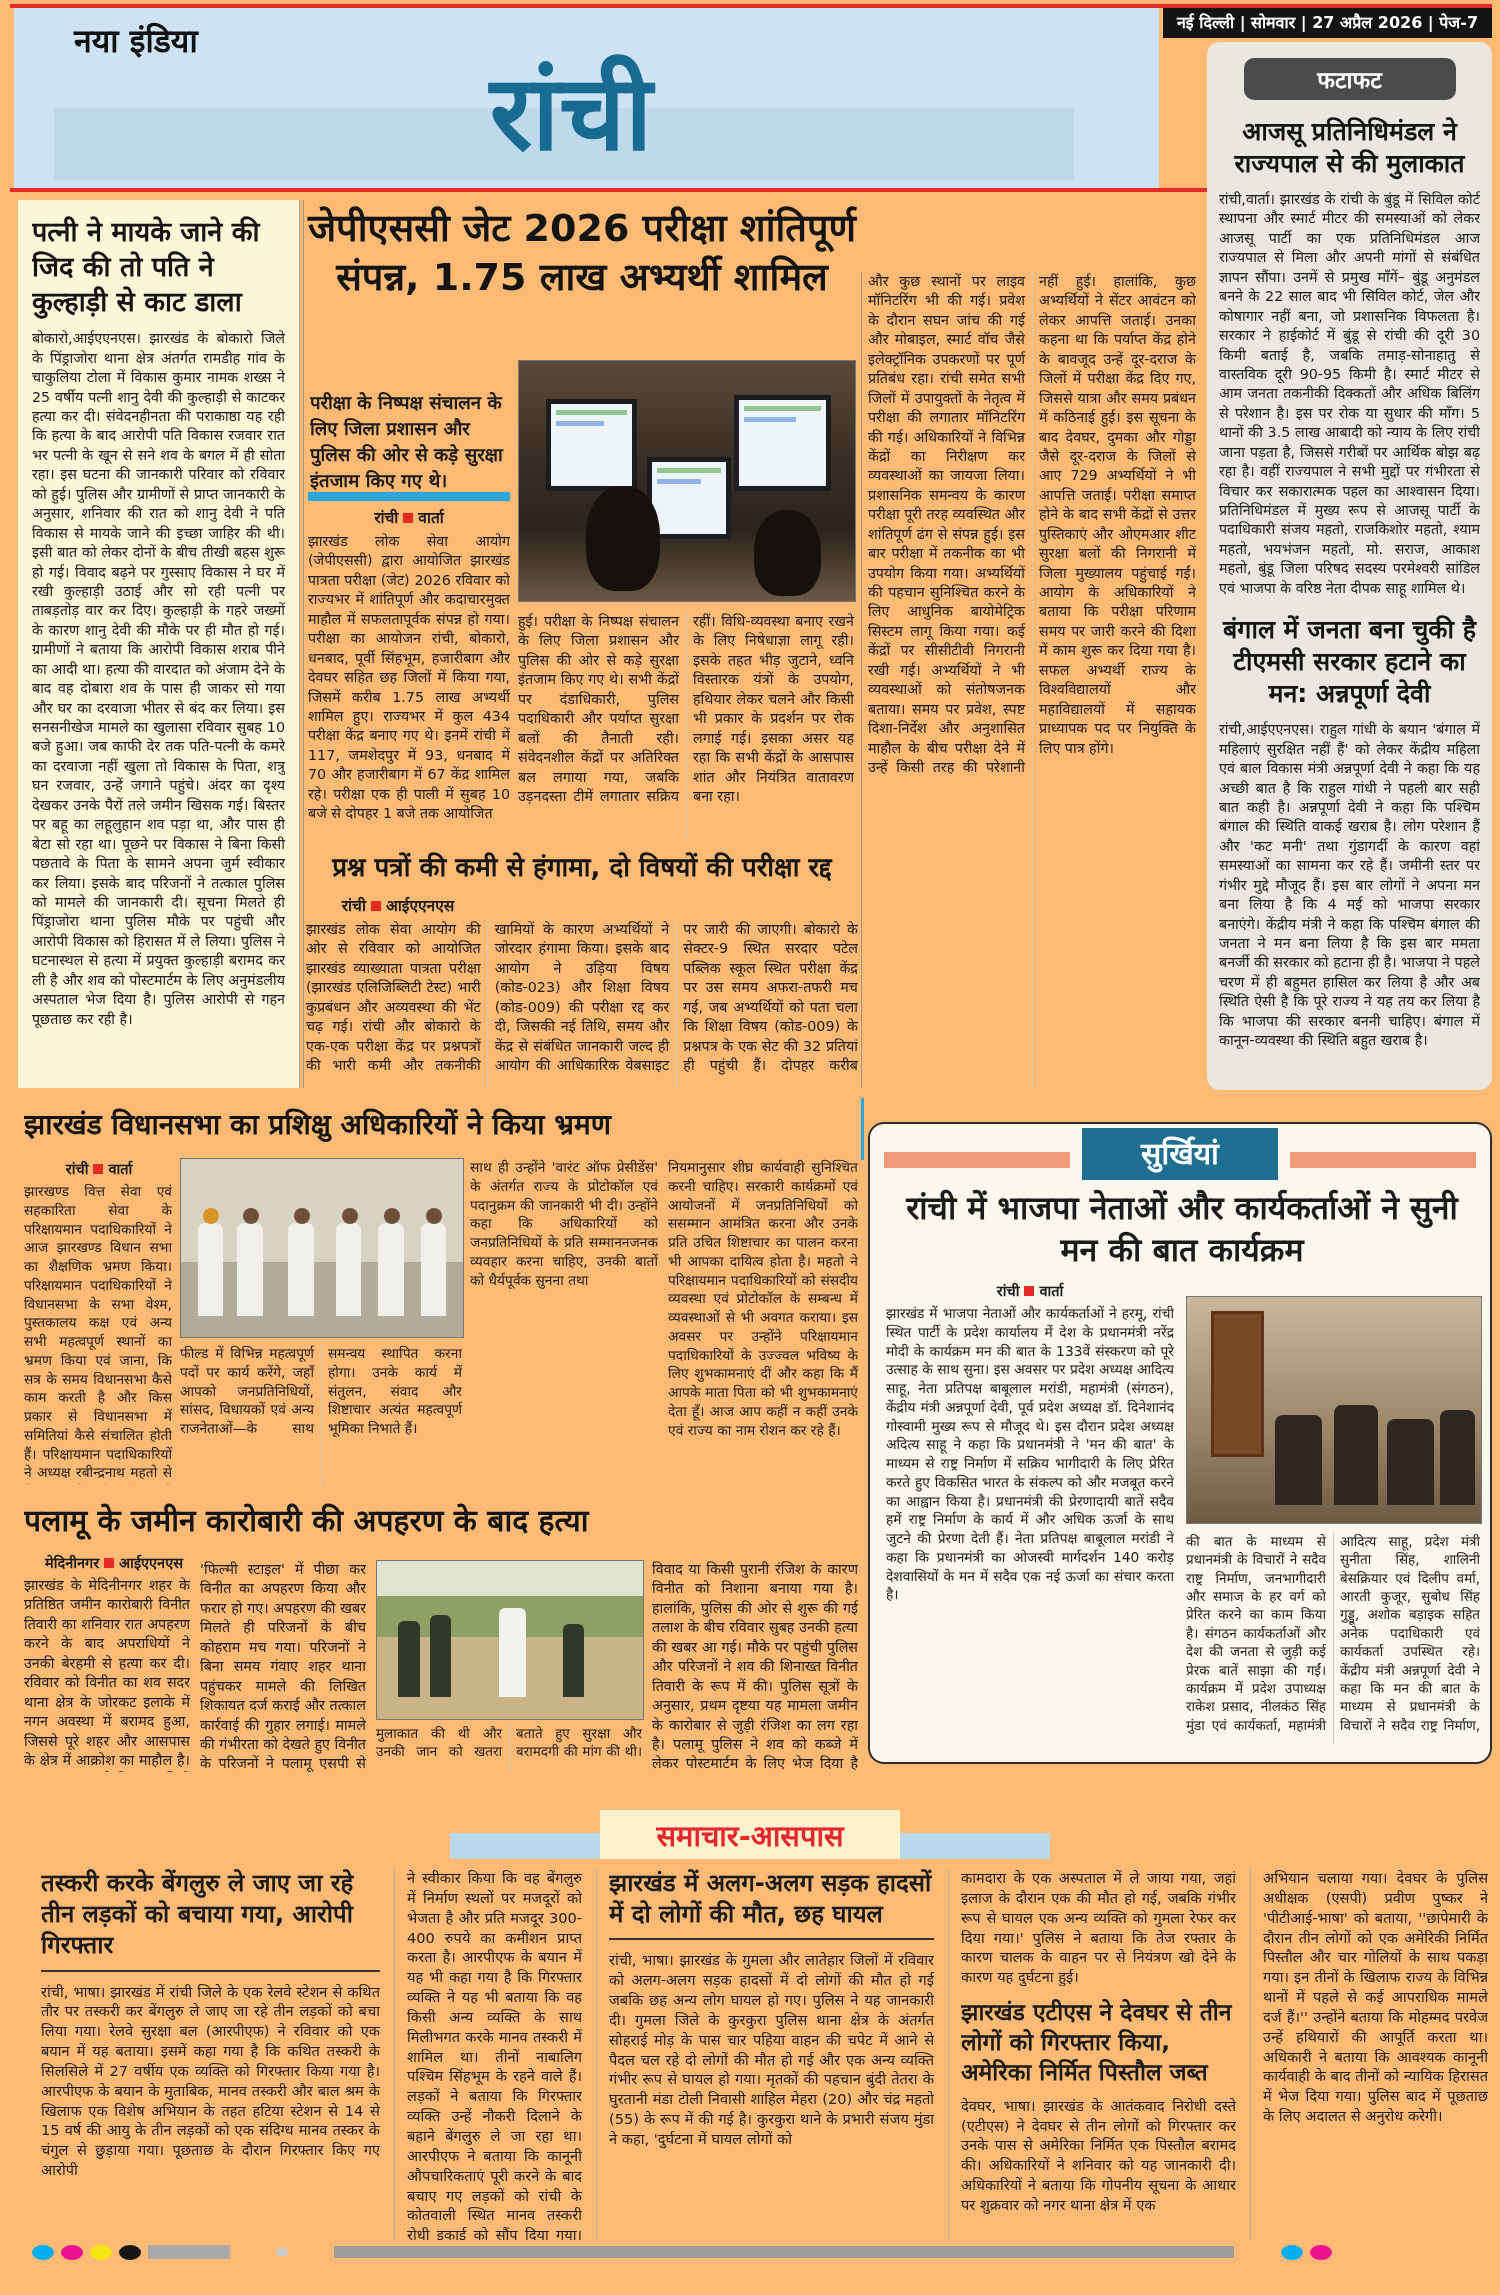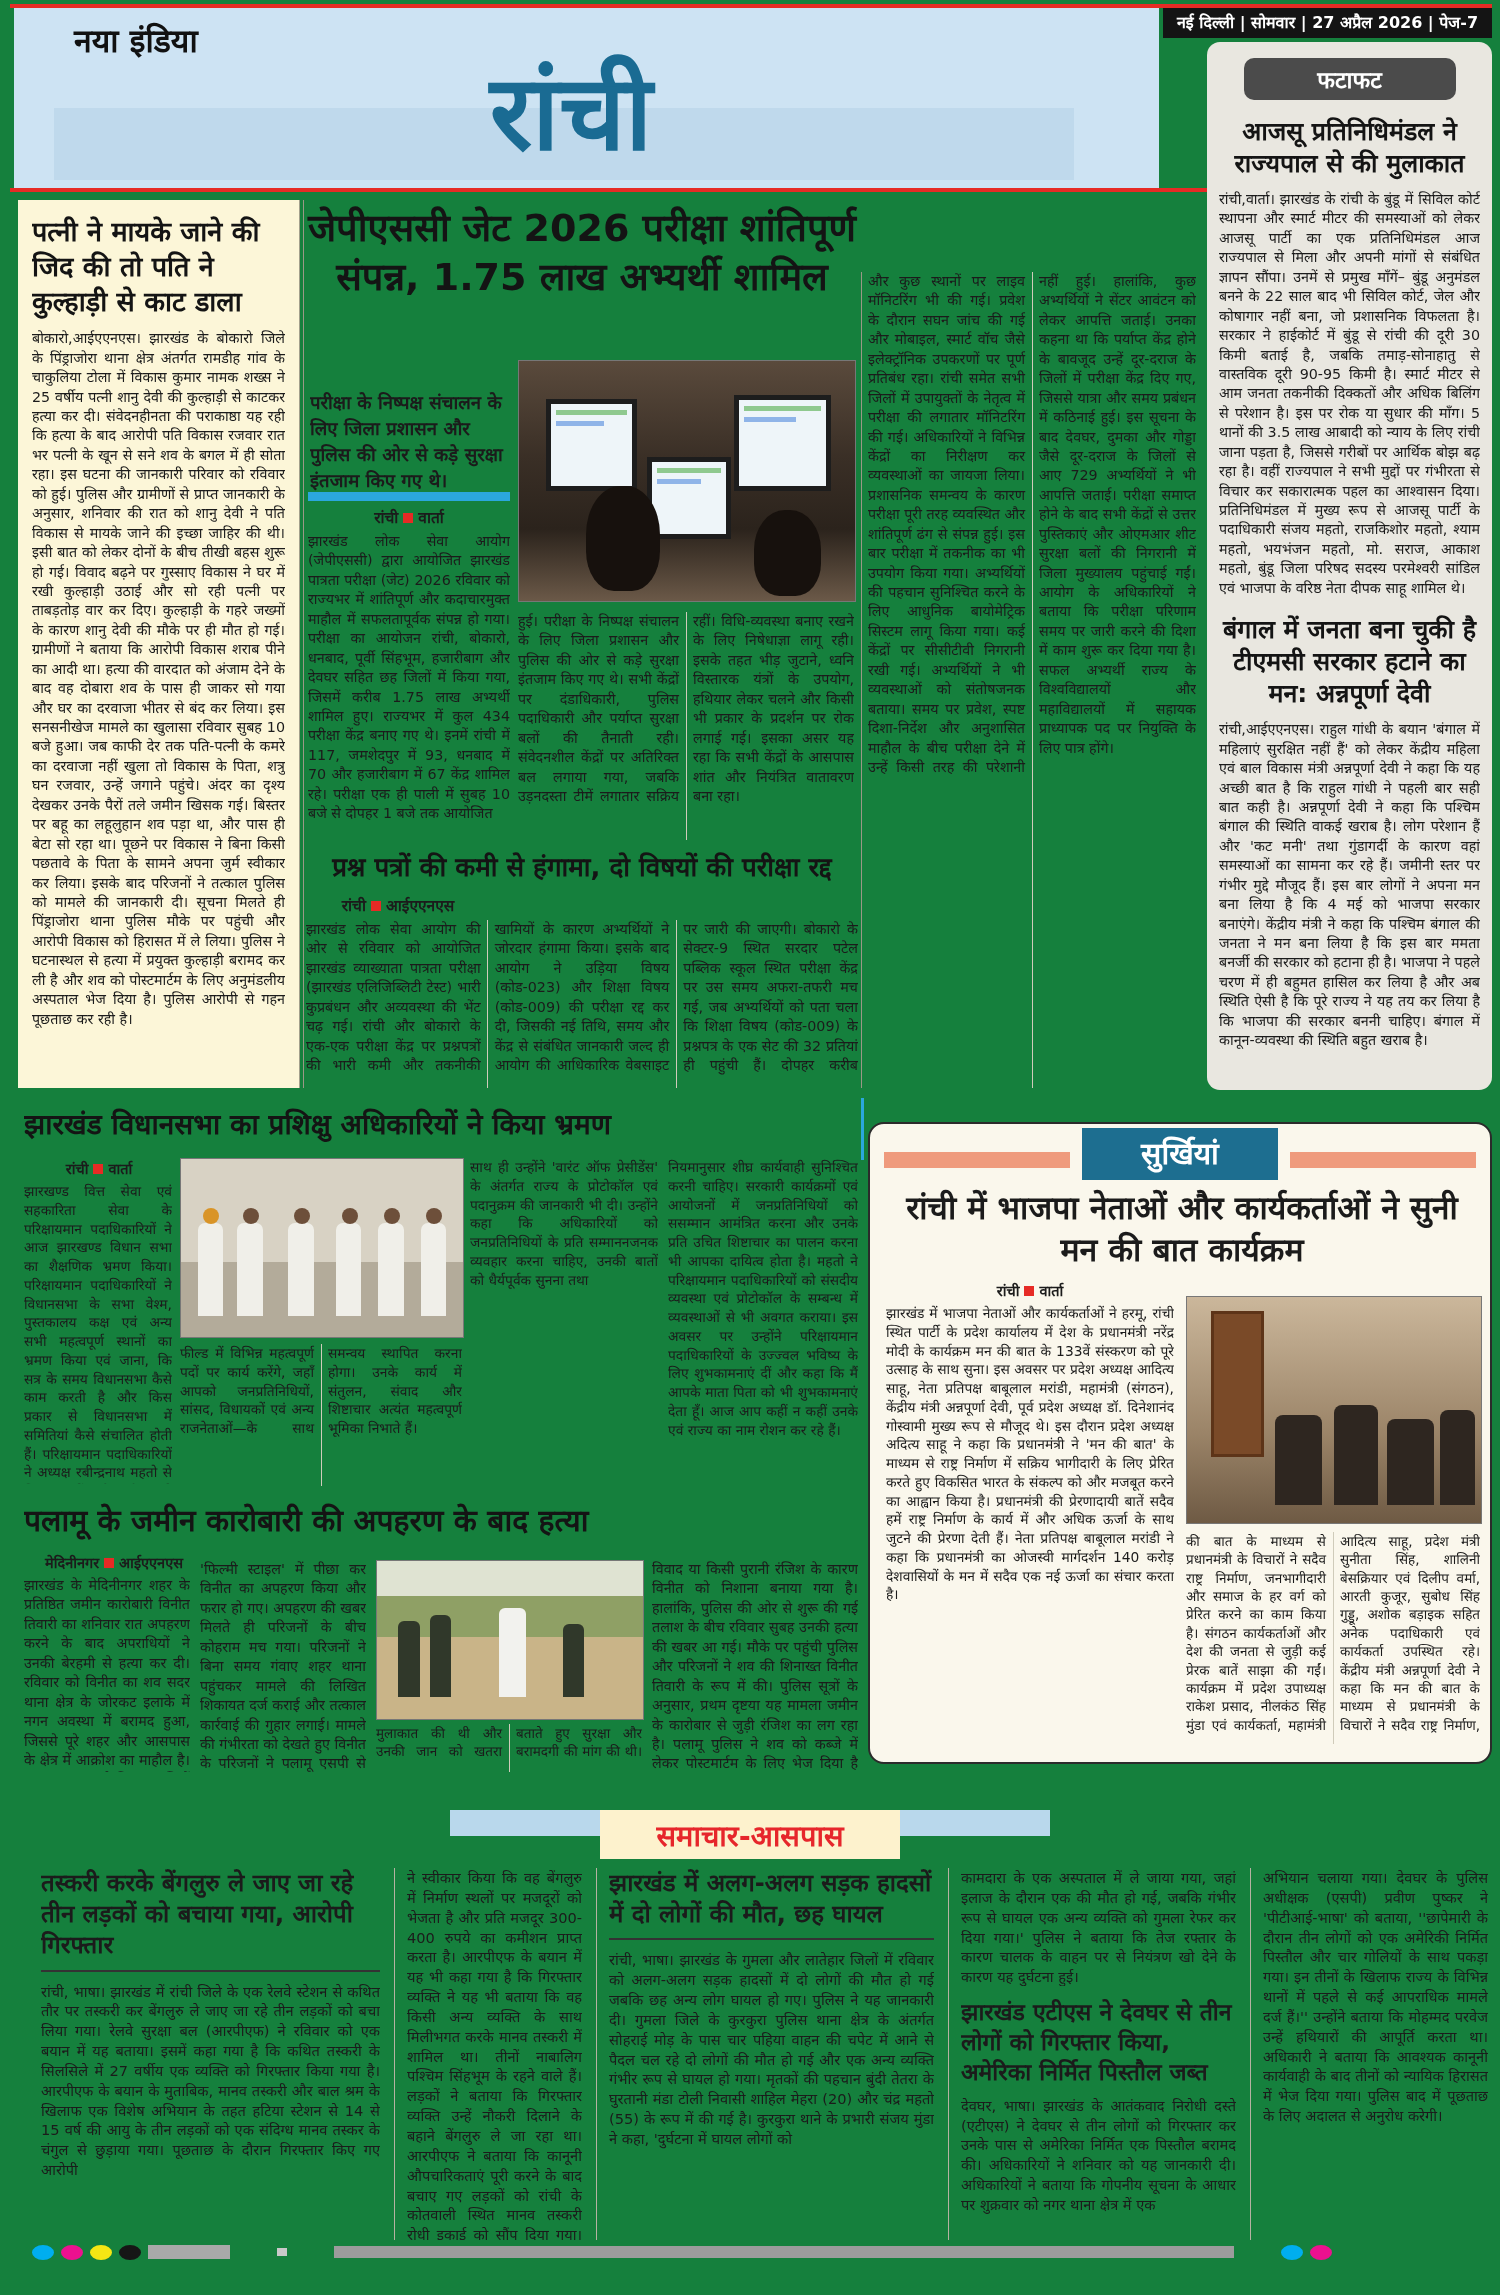--- a/index.html
+++ b/index.html
@@ -1,16 +1,16 @@
 <!DOCTYPE html>
 <html><head>
 <meta charset="utf-8">
 <style>
   html,body{margin:0;padding:0;background:#d8d4c6;}
-  .page{position:relative;width:1500px;height:2295px;background:#15803d;overflow:hidden;
+  .page{position:relative;width:1500px;height:2295px;background:#fdba74;overflow:hidden;
         font-family:"DejaVu Sans","Liberation Sans",sans-serif;color:#1b1b1b;margin:0 auto;}
   .abs{position:absolute;}
   .rule-red{background:#e62b25;}
   .vline{background:#9a9786;width:1px;}
   .jtext{font-size:14.3px;line-height:1.36;text-align:justify;overflow:hidden;}
   .byline{font-weight:bold;font-size:15.5px;text-align:center;overflow:hidden;white-space:nowrap;}
   .redsq{display:inline-block;width:10px;height:10px;background:#e62b25;margin:0 5px;}
   .head{font-weight:800;color:#141414;overflow:hidden;}
   
   .masthead{left:14px;top:8px;width:1145px;height:180px;background:#cde3f3;}
@@ -49,21 +49,21 @@
   .door{position:absolute;left:8%;top:6%;width:16%;height:62%;background:#7a4a28;border:3px solid #5d3418;}
   .pal-ph{background:linear-gradient(180deg,#dfe3d2 0 22%,#8fa065 22% 48%,#c9b488 48% 100%);}
   .pf{position:absolute;bottom:14%;background:#30382a;border-radius:6px 6px 0 0;}
   .pf.w{background:#f2f2ee;}
   
   .surbox{left:868px;top:1122px;width:624px;height:642px;border:2px solid #2b2b2b;border-radius:16px;background:#faf7ec;box-sizing:border-box;}
   .salmon{position:absolute;top:28px;height:16px;background:#ef9b7d;}
   .surlabel{position:absolute;top:4px;left:50%;transform:translateX(-50%);width:196px;height:52px;background:#1d6e90;color:#fff;font-size:30px;font-weight:800;text-align:center;line-height:52px;}
   .sur-head{position:absolute;top:64px;left:20px;width:584px;font-size:32px;line-height:1.3;font-weight:800;text-align:center;max-height:120px;overflow:hidden;}
   
-  .band{left:450px;top:1810px;width:600px;display:flex;align-items:flex-start;border-radius:9px;}
+  .band{left:450px;top:1810px;width:600px;display:flex;align-items:flex-end;border-radius:9px;}
   .bluebar2{width:150px;height:26px;background:#b9d8ec;}
   .bandlabel{flex:1;background:#fdf2cd;color:#e6262b;font-size:29px;font-weight:800;text-align:center;padding:5px 8px;white-space:nowrap;overflow:hidden;}
   .grid{left:24px;top:1868px;width:1468px;height:372px;display:grid;grid-template-columns:356px 188px 338px 288px 238px;gap:14px;}
   .gcol{overflow:hidden;padding-left:12px;border-left:1px solid #b5b2a2;}
   .gcol:first-child{border-left:none;padding-left:0;margin-left:17px;}
   .b-head{font-size:24px;line-height:1.3;font-weight:800;border-bottom:2px solid #333;padding-bottom:8px;margin:0 0 10px;max-height:118px;overflow:hidden;}
   .b-head2{font-size:23px;line-height:1.3;font-weight:800;margin:12px 0 8px;max-height:118px;overflow:hidden;}
   
   .footer{left:0;top:2243px;width:1500px;height:18px;display:flex;align-items:center;gap:7px;padding-left:32px;box-sizing:border-box;}
   .dot{width:22px;height:15px;border-radius:50%;}

